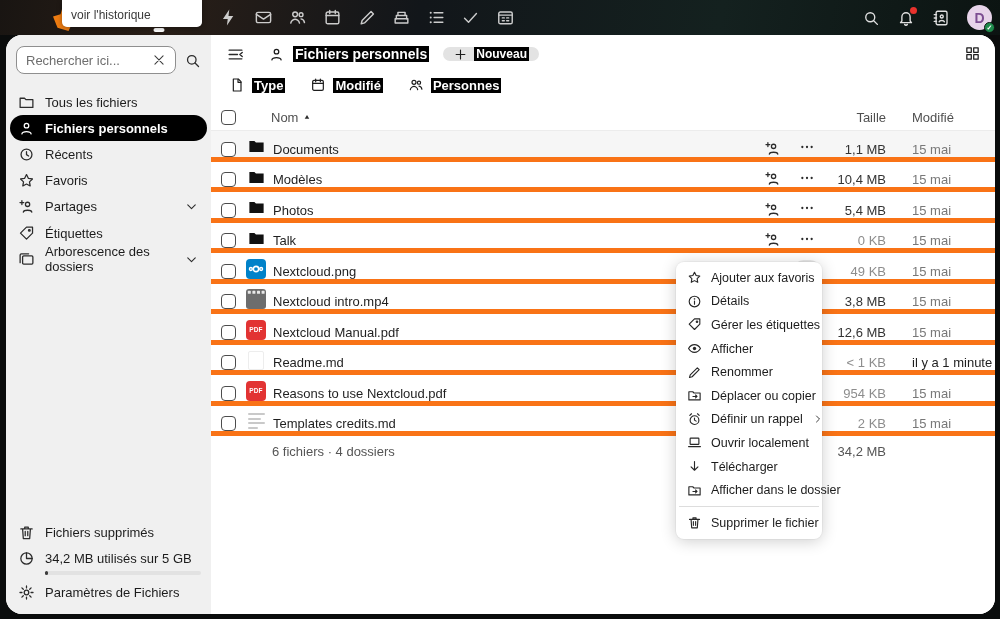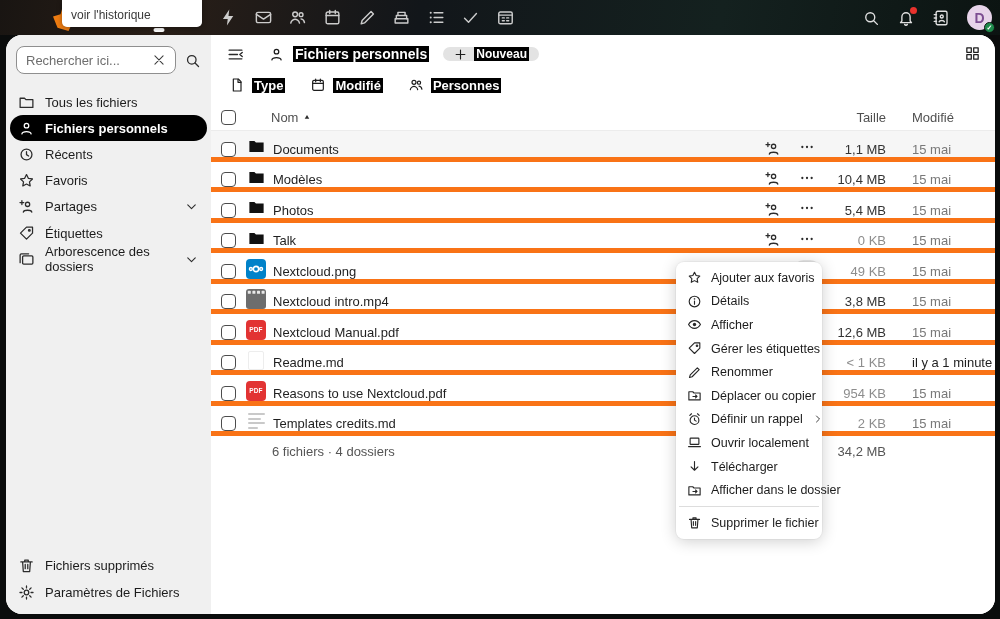--- a/index.html
+++ b/index.html
@@ -340,20 +340,34 @@
       <div class="side-footer">
         <div class="nav-item">
           <span style="display:flex">
               <svg viewBox="0 0 24 24" fill="none" stroke="currentColor" stroke-width="1.8" stroke-linecap="round" stroke-linejoin="round">
                 <path d="M4 7h16M9.5 7V4.5h5V7M6.5 7l1 13.5h9l1-13.5"></path>
                 <path d="M10.2 10.5v6M13.8 10.5v6"></path>
               </svg>
             </span>
           <span>Fichiers supprimés</span>
         </div>
+        <div class="quota-item">
+          <div class="quota-top">
+            <span style="display:flex">
+                <svg viewBox="0 0 24 24" fill="none" stroke="currentColor" stroke-width="1.8" stroke-linecap="round" stroke-linejoin="round">
+                  <circle cx="12" cy="12" r="8"></circle>
+                  <path d="M12 4v8h8"></path>
+                </svg>
+              </span>
+            <span>34,2 MB utilisés sur 5 GB</span>
+          </div>
+          <div class="quota-bar">
+              <span class="quota-fill"></span>
+            </div>
+        </div>
         <div class="nav-item">
           <span style="display:flex">
               <svg viewBox="0 0 24 24" fill="none" stroke="currentColor" stroke-width="1.8" stroke-linecap="round" stroke-linejoin="round">
                 <circle cx="12" cy="12" r="3.2"></circle>
                 <path d="M12 2.8v2.8M12 18.4v2.8M2.8 12h2.8M18.4 12h2.8M5.5 5.5l2 2M16.5 16.5l2 2M18.5 5.5l-2 2M7.5 16.5l-2 2"></path>
               </svg>
             </span>
           <span>Paramètres de Fichiers</span>
         </div>
       </div>
@@ -725,40 +739,40 @@
             <path d="M12 11.2v5"></path>
             <circle cx="12" cy="7.8" r="0.4" fill="currentColor"></circle>
           </svg>
         </span>
          <span>Détails</span>
 
        </div>
       <div class="menu-item">
          <span style="display:flex">
           <svg viewBox="0 0 24 24" fill="none" stroke="currentColor" stroke-width="1.8" stroke-linecap="round" stroke-linejoin="round">
+            <path d="M3.5 11.5L12 3h8.5v8.5L12 20z"></path>
+            <circle cx="16" cy="7.6" r="1.2"></circle>
+          </svg>
+        </span>
+         <span>Gérer les étiquettes</span>
+
+       </div>
+      <div class="menu-item">
+         <span style="display:flex">
+          <svg viewBox="0 0 24 24" fill="none" stroke="currentColor" stroke-width="1.8" stroke-linecap="round" stroke-linejoin="round">
             <path d="M2.5 12S6 5.8 12 5.8 21.5 12 21.5 12 18 18.2 12 18.2 2.5 12 2.5 12z"></path>
             <circle cx="12" cy="12" r="2.7" fill="currentColor" stroke="none"></circle>
           </svg>
         </span>
          <span>Afficher</span>
 
        </div>
       <div class="menu-item">
          <span style="display:flex">
           <svg viewBox="0 0 24 24" fill="none" stroke="currentColor" stroke-width="1.8" stroke-linecap="round" stroke-linejoin="round">
-            <path d="M3.5 11.5L12 3h8.5v8.5L12 20z"></path>
-            <circle cx="16" cy="7.6" r="1.2"></circle>
-          </svg>
-        </span>
-         <span>Gérer les étiquettes</span>
-
-       </div>
-      <div class="menu-item">
-         <span style="display:flex">
-          <svg viewBox="0 0 24 24" fill="none" stroke="currentColor" stroke-width="1.8" stroke-linecap="round" stroke-linejoin="round">
             <path d="M4 20l1.2-4.2L16.5 4.5l3 3L8.2 18.8 4 20z"></path>
           </svg>
         </span>
          <span>Renommer</span>
 
        </div>
       <div class="menu-item">
          <span style="display:flex">
           <svg viewBox="0 0 24 24" fill="none" stroke="currentColor" stroke-width="1.8" stroke-linecap="round" stroke-linejoin="round">
             <path d="M3 6h6.2l2 2H21v11H3z"></path>

